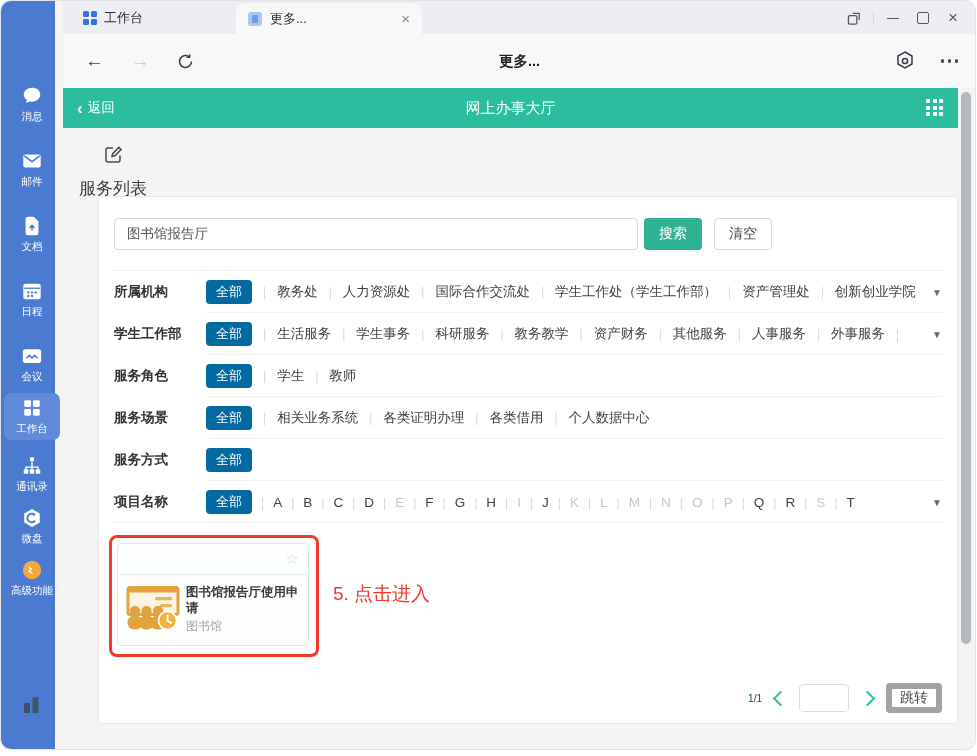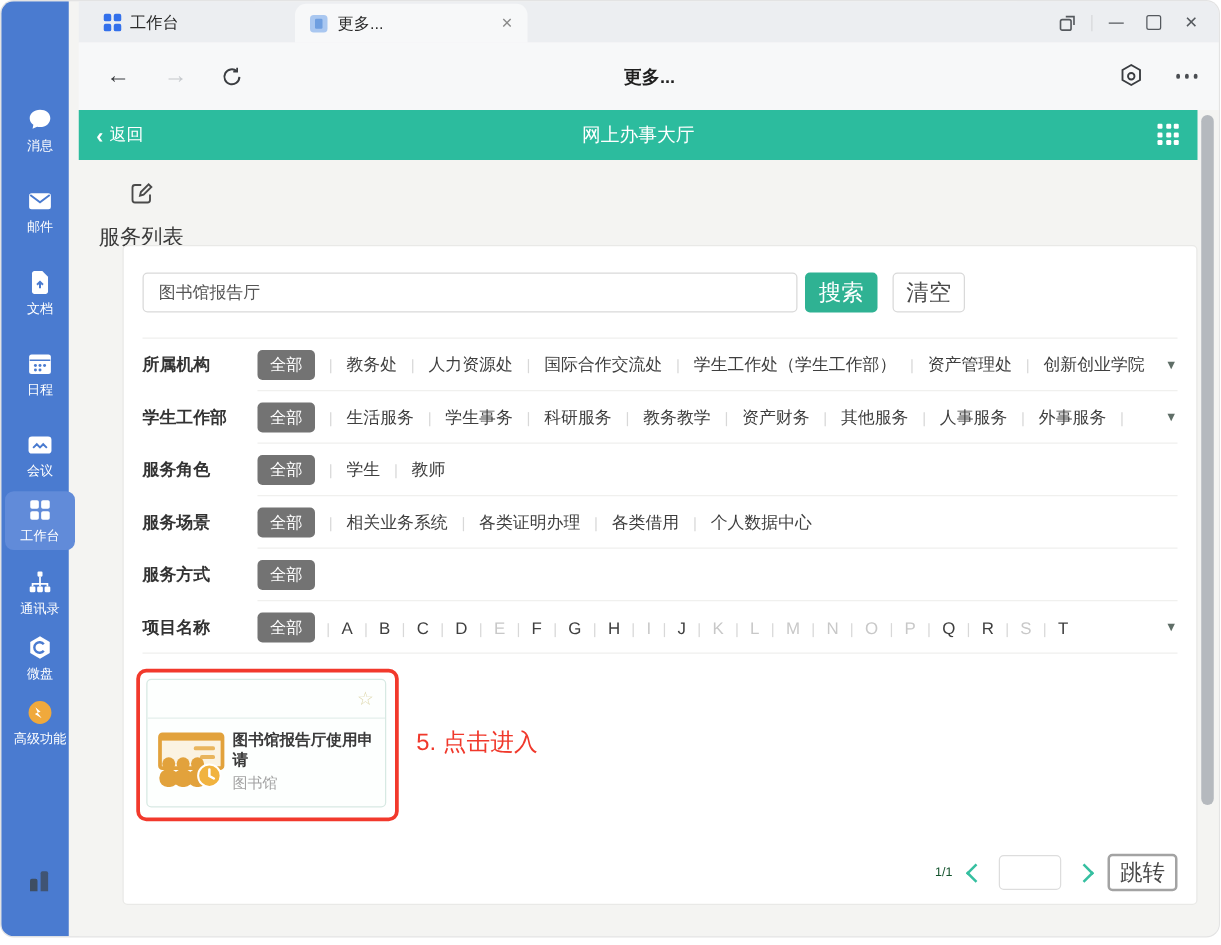--- a/index.html
+++ b/index.html
@@ -66,33 +66,33 @@
     border-radius:5px;cursor:grab;}
   
   .page-title{position:absolute;left:16px;top:57px;display:flex;align-items:center;gap:9px;flex-direction:column;}
   .page-title svg{width:19px;height:19px;}
   .page-title .txt{font-size:17px;color:#3b3b3b;}
   .panel{position:absolute;left:35px;top:108px;width:860px;height:528px;background:#fff;
     border:1px solid #e9e9e7;border-radius:4px;box-sizing:border-box;}
   .search-input{position:absolute;left:15px;top:21px;width:498px;height:30px;border:1px solid #d9d9d9;
     border-radius:4px;padding:0 12px;font-size:13.5px;color:#555;outline:none;
     font-family:"Liberation Sans","DejaVu Sans",sans-serif;}
-  .btn{position:absolute;top:21px;height:32px;border-radius:4px;font-size:18px;cursor:pointer;
+  .btn{position:absolute;top:21px;height:32px;border-radius:4px;font-size:14px;cursor:pointer;
     display:flex;align-items:center;justify-content:center;box-sizing:border-box;
     font-family:"Liberation Sans","DejaVu Sans",sans-serif;}
   .btn-search{left:545px;width:58px;background:#2fb293;color:#fff;border:none;}
   .btn-clear{left:615px;width:58px;background:#fff;color:#4a4a4a;border:1px solid #d9d9d9;}
   .divider{position:absolute;left:15px;top:73px;width:828px;height:1px;background:#f0f0ee;}
   
   .filters{position:absolute;left:0;top:74px;width:100%;}
   .f-row{position:relative;height:42px;display:flex;align-items:center;padding:0 15px;}
   .f-row::after{content:"";position:absolute;left:107px;right:15px;bottom:0;height:1px;background:#f0f0ee;}
   .f-row:last-child::after{left:15px;}
   .f-label{width:92px;font-size:13.5px;font-weight:bold;color:#333;flex:none;}
-  .f-badge{background:#737373;color:#fff;font-size:13px;padding:3px 10px;border-radius:4px;
+  .f-badge{background:#0369a1;color:#fff;font-size:13px;padding:3px 10px;border-radius:4px;
     cursor:pointer;flex:none;}
   .f-opts{display:flex;align-items:center;overflow:hidden;white-space:nowrap;flex:1;}
   .f-opt{font-size:13.5px;color:#3f3f3f;cursor:pointer;}
   .f-opt::before{content:"|";color:#d8d8d8;margin:0 11px;font-size:12px;}
   .f-row.letters .f-opt::before{margin:0 9px;}
   .f-opt.disabled{color:#c8c8c8;}
   .f-tail::before{content:"|";color:#d8d8d8;margin:0 11px;font-size:12px;}
   .f-more{position:absolute;right:15px;font-size:10px;color:#5f6e67;cursor:pointer;}
   
   .card-wrap{position:absolute;left:10px;top:338px;width:204px;height:116px;
@@ -108,21 +108,21 @@
   .card-org{position:absolute;left:68px;bottom:10px;font-size:12px;color:#a3a3a3;}
   .annotation{position:absolute;left:234px;top:384px;font-size:19px;color:#f0382b;}
   
   .pagination{position:absolute;right:15px;top:486px;height:30px;display:flex;align-items:center;gap:13px;}
   .pg-info{font-size:10px;color:#14532d;}
   .pg-chev{width:9px;height:9px;border-left:2.5px solid #35bfa0;border-bottom:2.5px solid #35bfa0;
     cursor:pointer;}
   .pg-prev{transform:rotate(45deg);}
   .pg-next{transform:rotate(-135deg);}
   .pg-input{width:50px;height:28px;border:1px solid #ddd;border-radius:4px;box-sizing:border-box;outline:none;}
-  .pg-jump{position:static;width:56px;height:30px;background:#fff;border:2px solid #a3a3a3;
+  .pg-jump{position:static;width:56px;height:30px;background:#fff;border:6px solid #a3a3a3;
     border-radius:4px;color:#4a4a4a;}
 </style>
 </head>
 <body>
 
 <div class="window">
 
   <div class="sidebar">
     <div id="sidebar-items">
         <div class="sb-item" style="top: 80px;">

